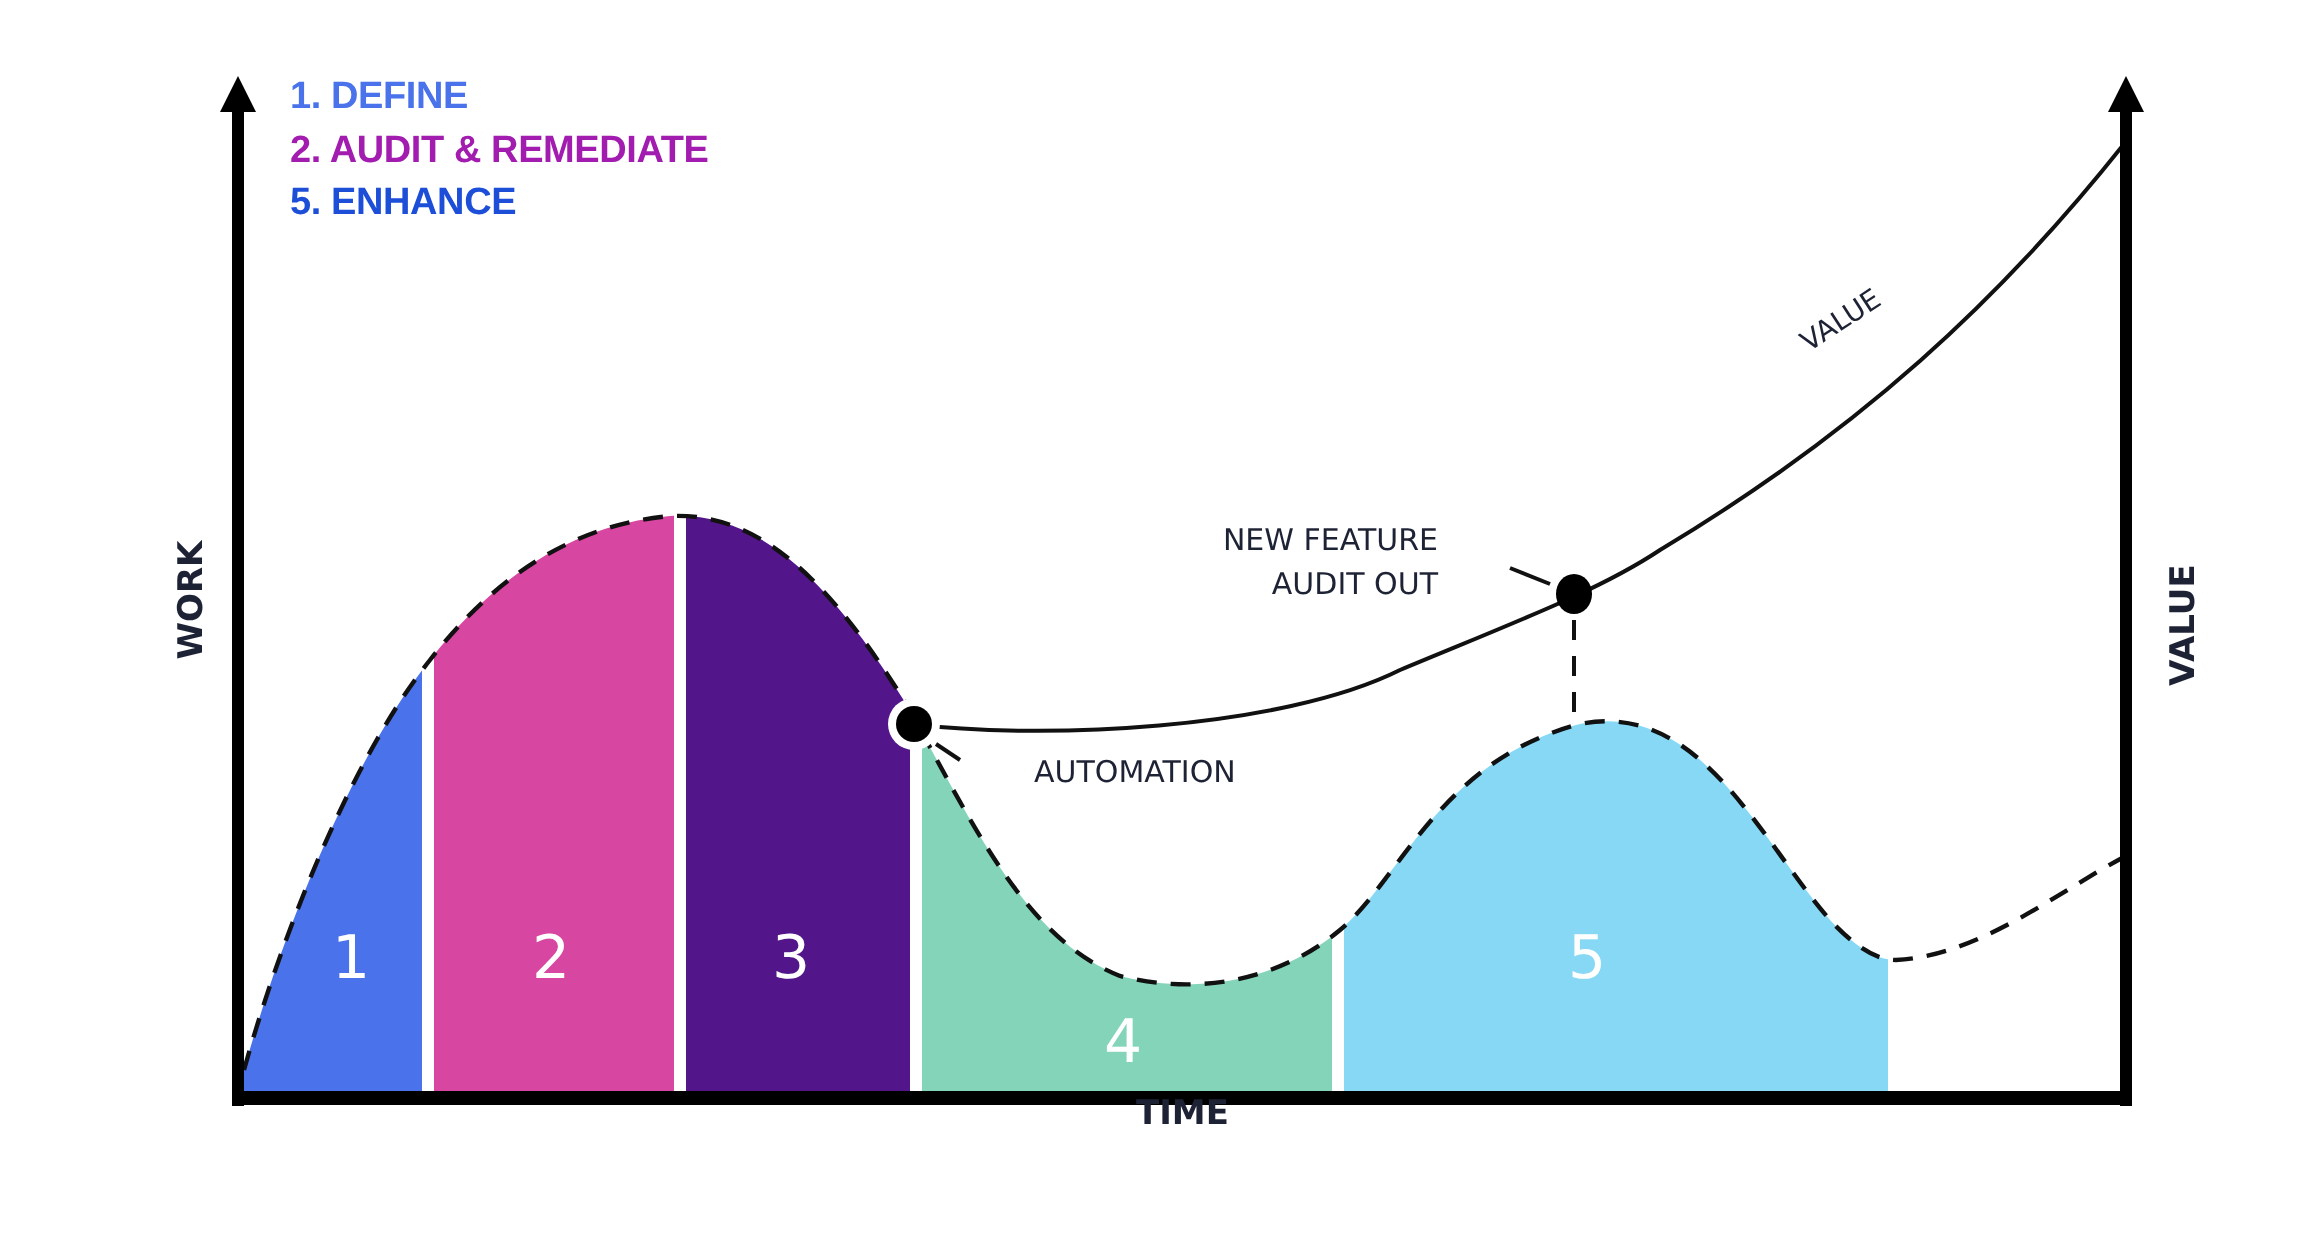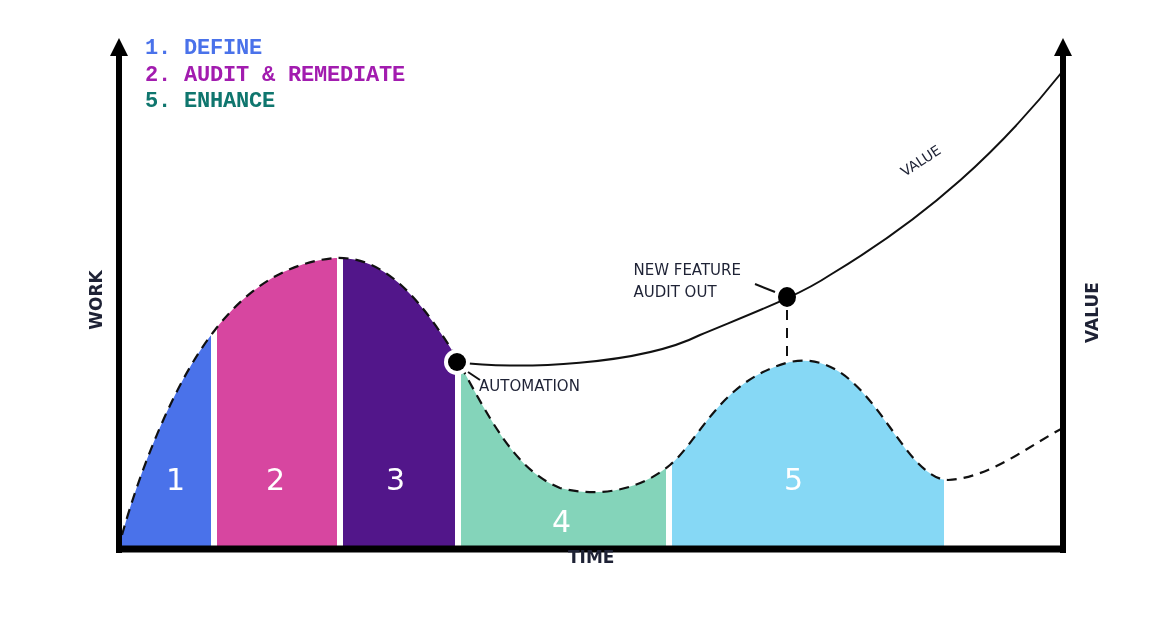--- a/index.html
+++ b/index.html
@@ -1,26 +1,26 @@
 <!DOCTYPE html>
 <html><head>
 <meta charset="utf-8">
 <style>
   html, body { margin:0; padding:0; background:#ffffff; }
   body { width:1158px; height:625px; position:relative; overflow:hidden; font-family:"Liberation Sans", sans-serif; }
   #chart { position:absolute; left:0; top:0; }
-  .legend { position:absolute; left:145px; top:36px; font-family:Liberation Mono, monospace; font-weight:bold; font-size:22px; line-height:26.5px; letter-spacing:-0.2px; }
+  .legend { position:absolute; left:145px; top:36px; font-family:Liberation Sans, sans-serif; font-weight:bold; font-size:19px; line-height:26.5px; letter-spacing:-0.2px; }
   .legend div { white-space:nowrap; }
   .axis-label { position:absolute; font-family:"DejaVu Sans", sans-serif; font-weight:bold; font-size:17px; color:#1e2235; }
   .work { left:66px; top:290px; transform:rotate(-90deg); transform-origin:center; width:60px; text-align:center; }
   .value-y { left:1062px; top:303px; transform:rotate(-90deg); width:60px; text-align:center; }
   .time { left:568px; top:547px; }
   .ann { position:absolute; font-family:"DejaVu Sans", sans-serif; font-size:15px; color:#1e2235; line-height:22px; }
-  .new-feature { right:417px; top:259px; }
-  .automation { left:479px; top:375px; }
+  .new-feature { right:439px; top:259px; text-align:right; }
+  .automation { left:517px; top:375px; }
   .value-curve { left:908px; top:160px; transform:rotate(-33deg); transform-origin:left bottom; font-size:14px; }
   .num { position:absolute; color:#ffffff; font-family:"DejaVu Sans", sans-serif; font-size:30px; }
 </style>
 </head>
 <body>
 
 <svg id="chart" width="1158" height="625" viewBox="0 0 1158 625">
   <defs>
     <clipPath id="workclip">
       <path d="M122,548 L122,535 C140,470 175,380 215,330 C250,285 290,262 335,258 C380,256 415,290 455,355 C490,420 515,470 560,488 C600,498 640,490 670,465 C700,440 720,380 790,362 C850,350 880,420 915,460 C930,476 940,480 948,480 L948,548 Z"></path>
@@ -50,21 +50,21 @@
   <line x1="119" y1="55" x2="119" y2="553" stroke="#000" stroke-width="6"></line>
   <polygon points="119,38 110,56 128,56" fill="#000"></polygon>
   <line x1="1063" y1="55" x2="1063" y2="553" stroke="#000" stroke-width="6"></line>
   <polygon points="1063,38 1054,56 1072,56" fill="#000"></polygon>
   <line x1="116" y1="549" x2="1066" y2="549" stroke="#000" stroke-width="7"></line>
 </svg>
 
 <div class="legend">
   <div style="color:#4a72ea">1. DEFINE</div>
   <div style="color:#a21caf">2. AUDIT &amp; REMEDIATE</div>
-  <div style="color:#0f766e">5. ENHANCE</div>
+  <div style="color:#1d4ed8">5. ENHANCE</div>
 </div>
 
 <div class="axis-label work">WORK</div>
 <div class="axis-label value-y">VALUE</div>
 <div class="axis-label time">TIME</div>
 
 <div class="ann new-feature">
   <div>NEW FEATURE</div>
   <div>AUDIT OUT</div>
 </div>

